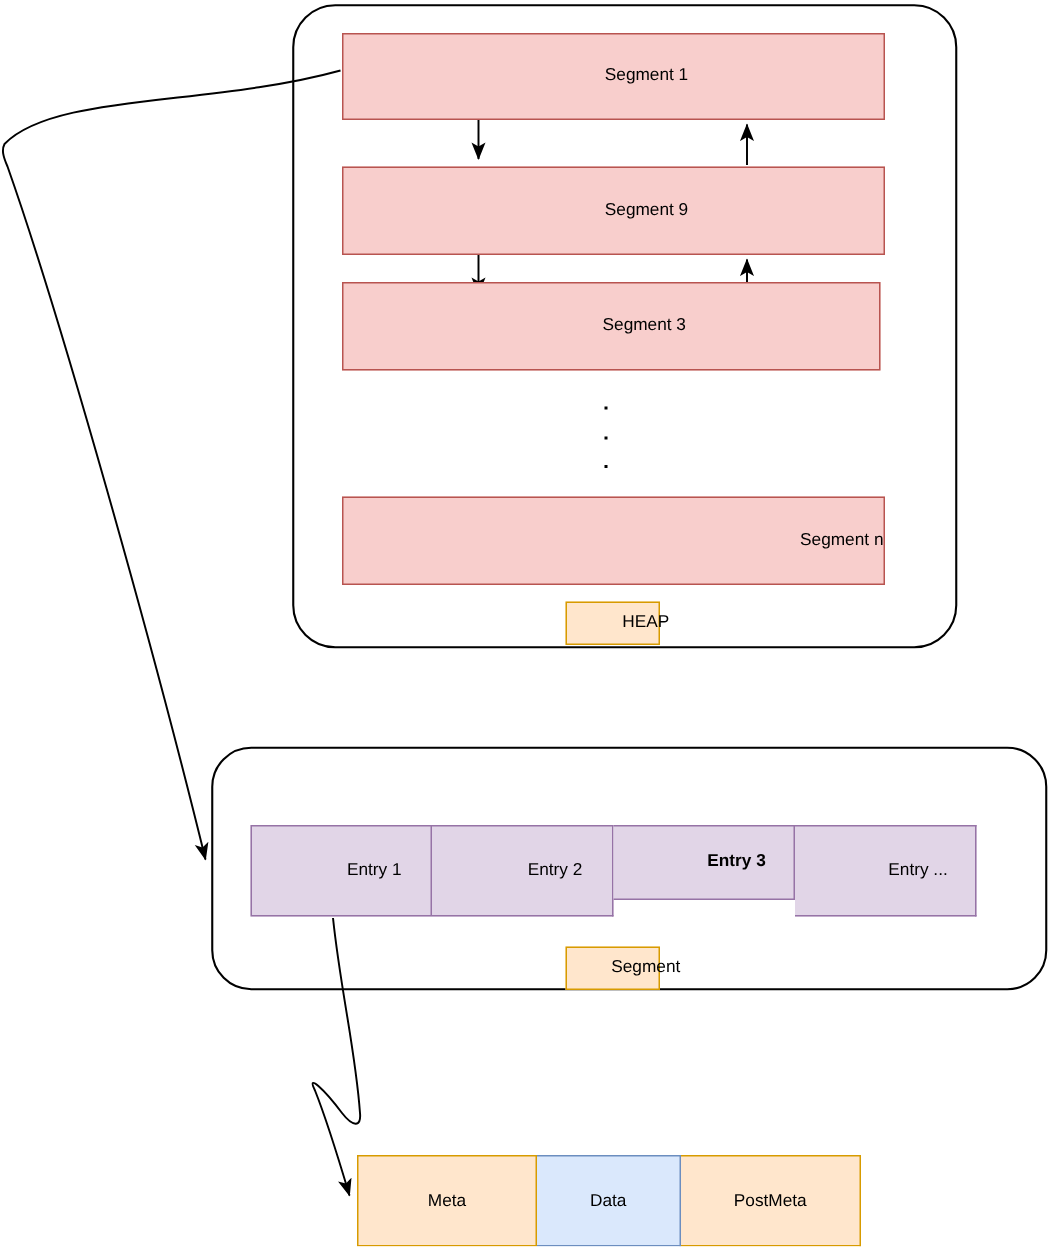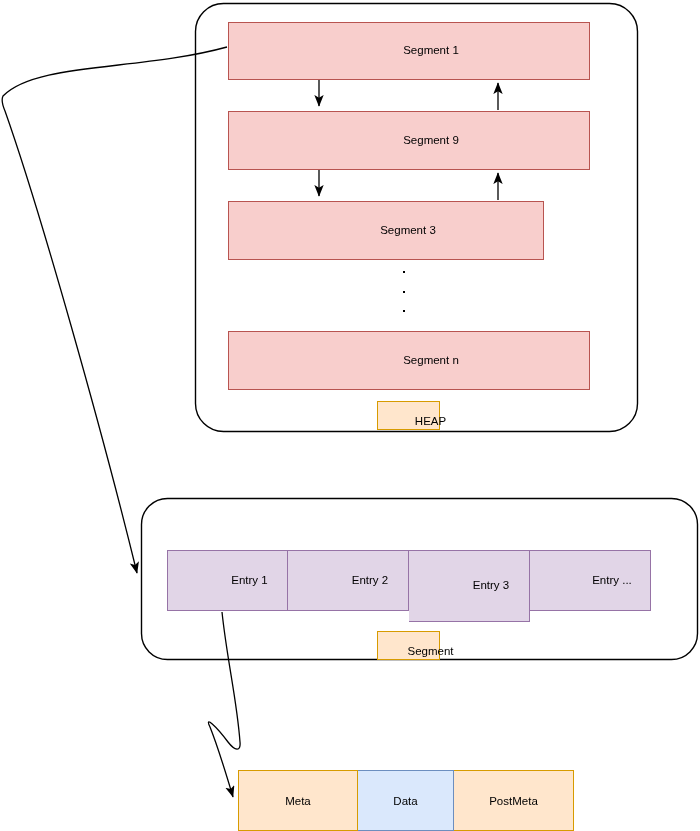--- a/index.html
+++ b/index.html
@@ -47,21 +47,20 @@
     border-left: none;
   }
   .entry-row {
     position: absolute;
     display: flex;
   }
   .label-box {
     border: 1px solid #d79b00;
     background: #ffe6cc;
     font-size: 11.5px;
-    align-items: flex-end;
   }
   .meta-row {
     position: absolute;
     display: flex;
   }
   .meta-cell {
     box-sizing: border-box;
     display: flex;
     align-items: center;
     justify-content: center;
@@ -124,46 +123,46 @@
   </svg>
 
   <div class="node seg-box" style="left:228px; top:22px; width:362px; height:58px;">
     <span>Segment 1</span>
   </div>
 
   <div class="node seg-box" style="left:228px; top:111px; width:362px; height:59px;">
     <span>Segment 9</span>
   </div>
 
-  <div class="node seg-box" style="left:228px; top:201px; width:316px; height:59px;">
+  <div class="node seg-box" style="left:228px; top:188px; width:359px; height:59px;">
     <span>Segment 3</span>
   </div>
 
   <div class="dots" style="left:402px; top:271px; width:4px; height:41px;">
     <i class="dot"></i>
     <i class="dot"></i>
     <i class="dot"></i>
   </div>
 
-  <div class="node seg-box" style="left:228px; top:331px; width:362px; height:59px;">
+  <div class="node seg-box" style="left:228px; top:331px; width:362px; height:59px;justify-content:flex-end;">
     <span>Segment n</span>
   </div>
 
   <div class="node label-box" style="left:377px; top:401px; width:63px; height:29px;">
     <span>HEAP</span>
   </div>
 
   <div class="entry-row" style="left:167px; top:550px;">
     <div class="node entry-cell" style="position:relative; width:121px; height:61px;">
       <span>Entry 1</span>
     </div>
     <div class="node entry-cell" style="position:relative; width:121px; height:61px;">
       <span>Entry 2</span>
     </div>
-    <div class="node entry-cell" style="position:relative; width:121px; height:72px;">
+    <div class="node entry-cell" style="position:relative; width:121px; height:50px;font-weight:bold;">
       <span>Entry 3</span>
     </div>
     <div class="node entry-cell" style="position:relative; width:121px; height:61px;">
       <span>Entry ...</span>
     </div>
   </div>
 
   <div class="node label-box" style="left:377px; top:631px; width:63px; height:29px;">
     <span>Segment</span>
   </div>

